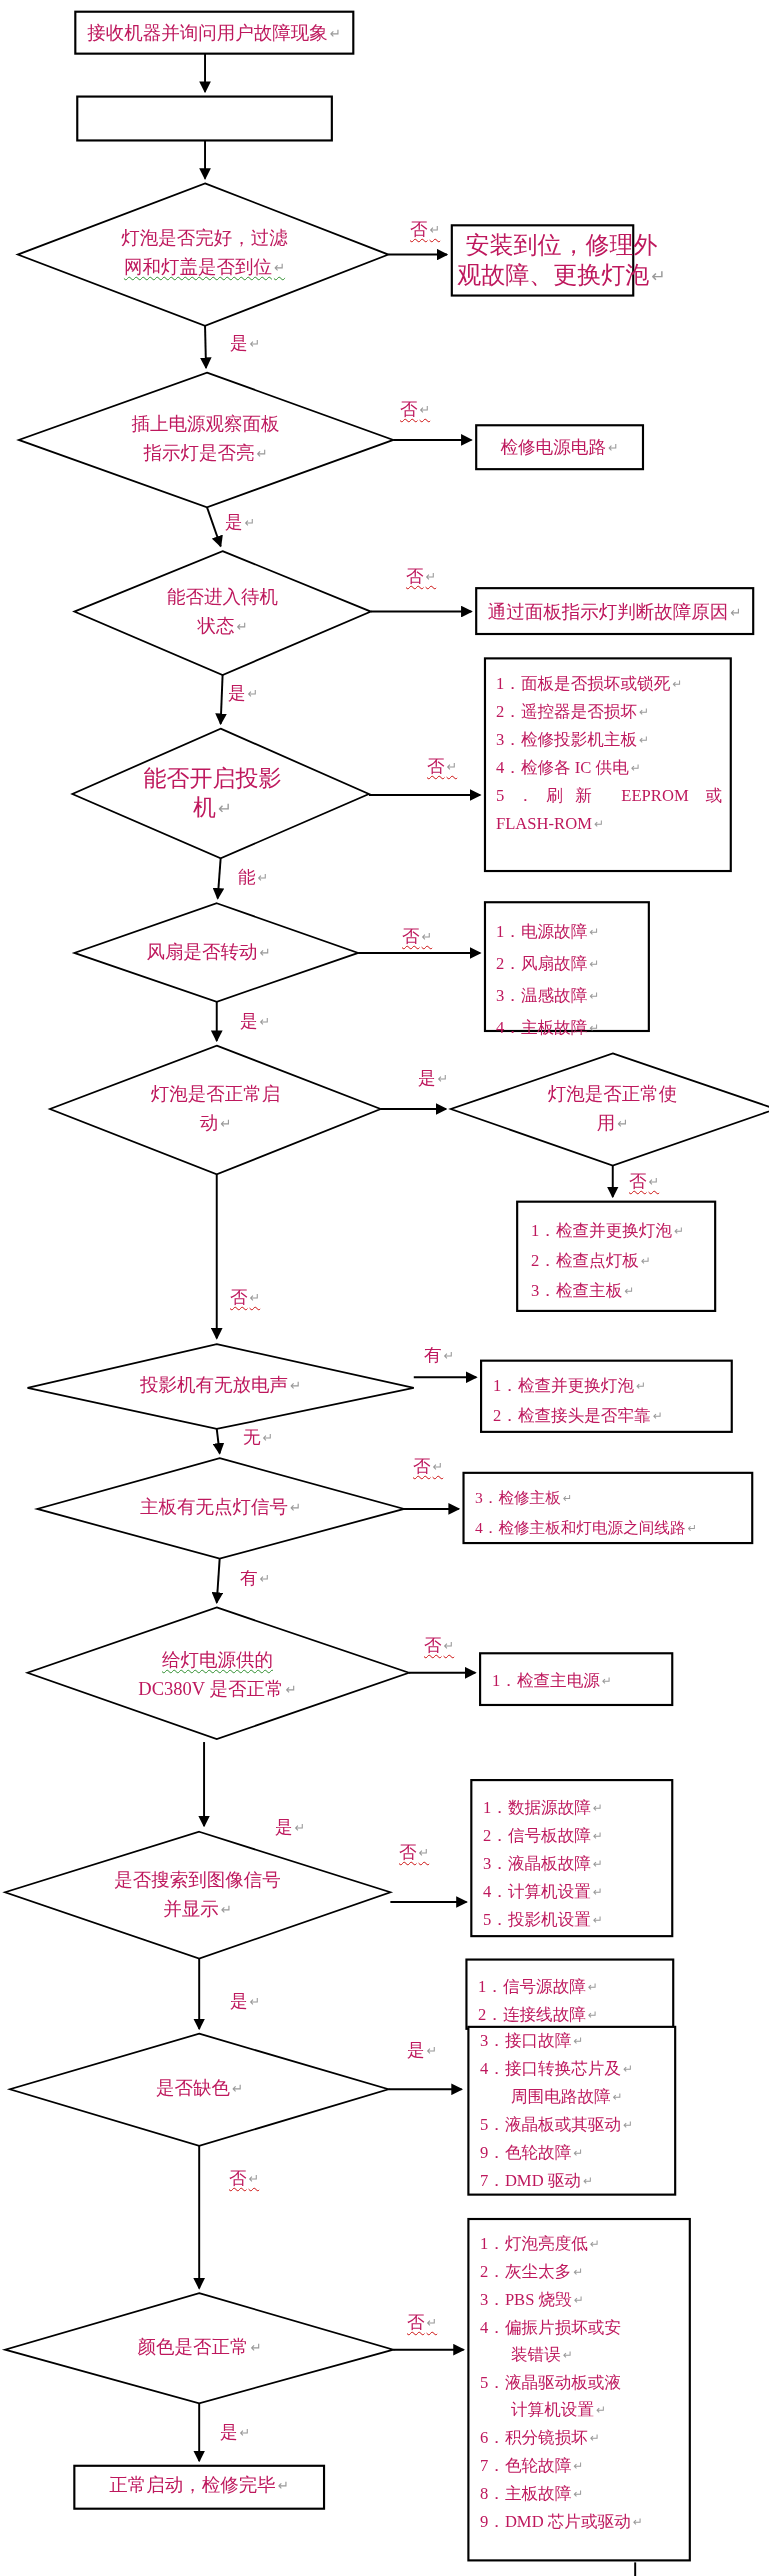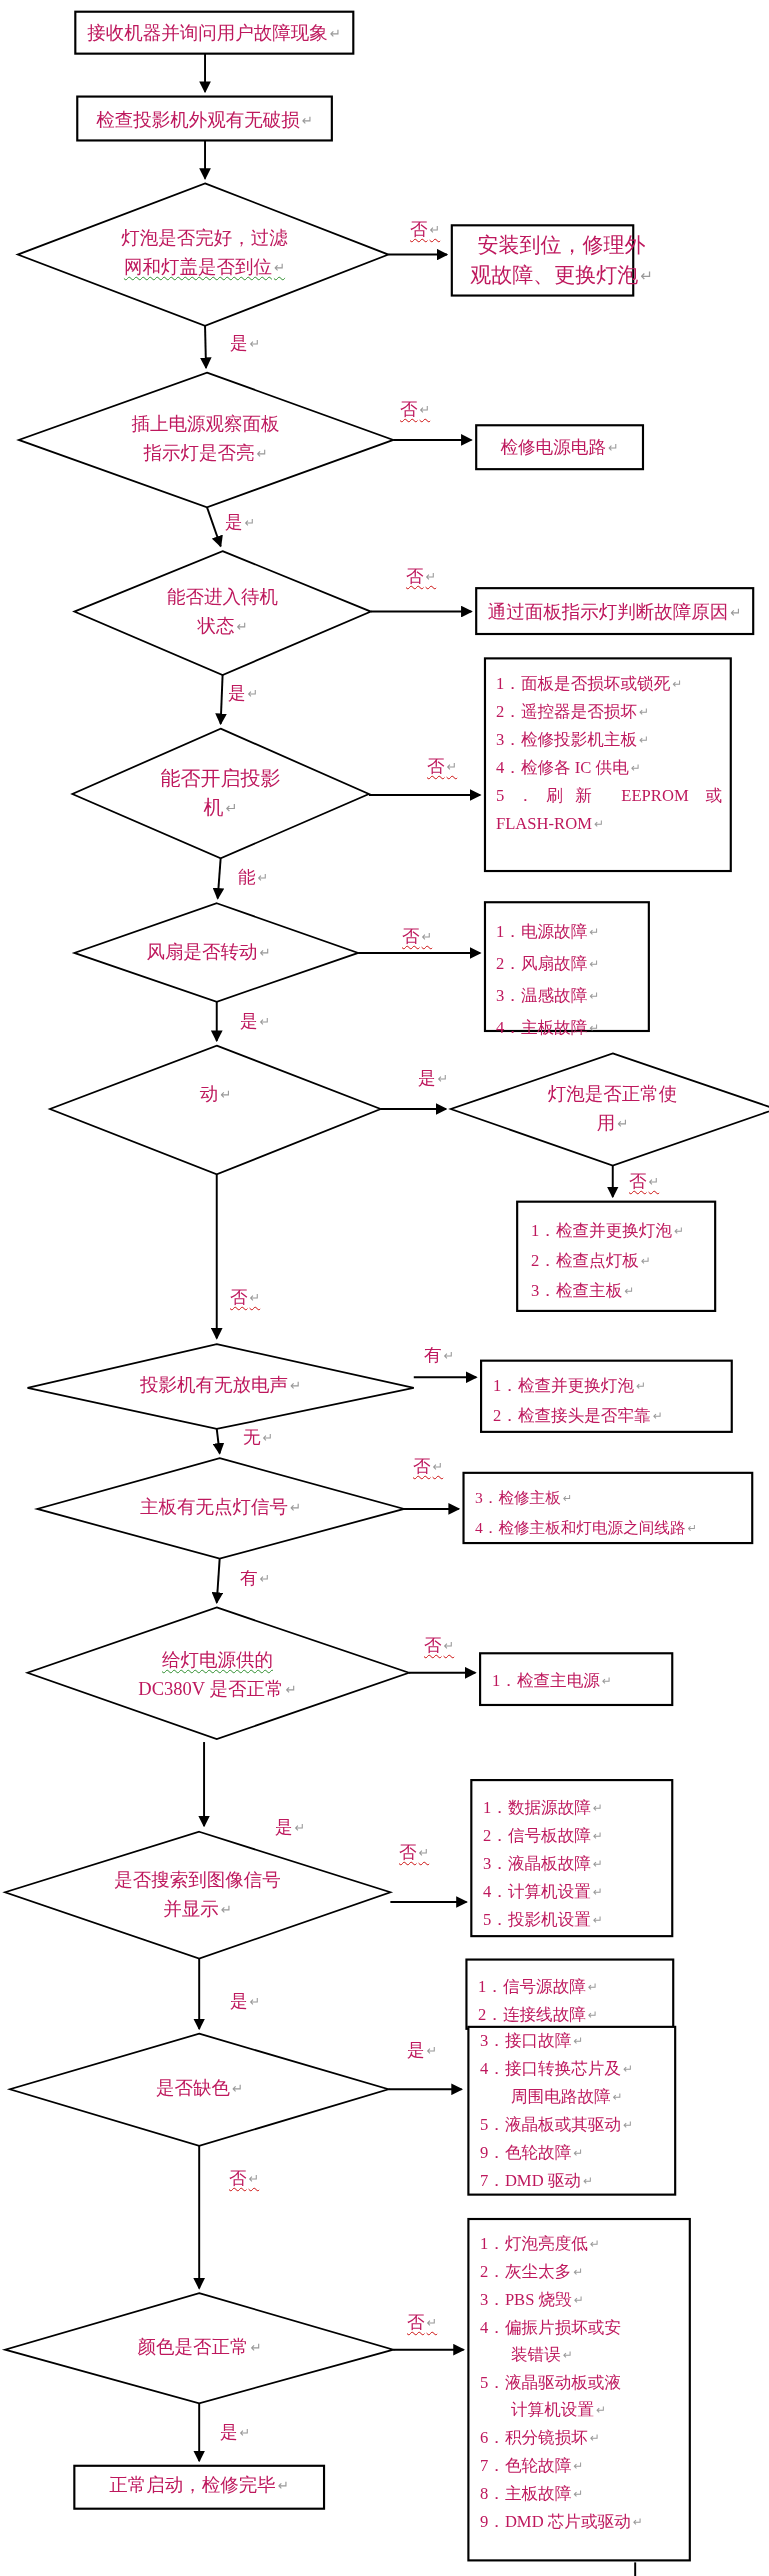--- a/index.html
+++ b/index.html
@@ -89,47 +89,44 @@
     <line x1="204" y1="2200" x2="204" y2="2346" marker-end="url(#ah)"></line>
     <line x1="403" y1="2409" x2="475" y2="2409" marker-end="url(#ah)"></line>
     <line x1="204" y1="2464" x2="204" y2="2523" marker-end="url(#ah)"></line>
     <line x1="651" y1="2627" x2="651" y2="2641"></line>
   </g>
 </svg>
 
 <div class="t cen" style="left:75px;top:11.7px;width:278px;height:42px;font-size:18.5px;">
       <div class="cr">接收机器并询问用户故障现象</div>
     </div>
-<div class="t cen" style="left:77px;top:97px;width:255px;height:44px;font-size:18.5px;">
-      <div class="cr">检查投影机外观有无破损</div>
-    </div>
 
 <div class="t" style="left:29px;top:224px;width:351px;font-size:18.5px;line-height:29px;">
   <div>灯泡是否完好，过滤</div>
   <div class="cr sqg">网和灯盖是否到位</div>
 </div>
-<div class="t" style="left:452px;top:230px;width:219px;font-size:21px;line-height:30px;">
+<div class="t" style="left:452px;top:230px;width:219px;font-size:24px;line-height:30px;">
   <div>安装到位，修理外</div>
   <div class="cr">观故障、更换灯泡</div>
 </div>
 <div class="t" style="left:30px;top:410px;width:351px;font-size:18.5px;line-height:29px;">
   <div>插上电源观察面板</div>
   <div class="cr">指示灯是否亮</div>
 </div>
 <div class="t cen" style="left:476px;top:425px;width:167px;height:44px;font-size:17.6px;">
       <div class="cr">检修电源电路</div>
     </div>
 <div class="t cen" style="left:476px;top:588px;width:277px;height:46px;font-size:18.5px;">
       <div class="cr">通过面板指示灯判断故障原因</div>
     </div>
 <div class="t" style="left:76px;top:583px;width:293px;font-size:18.5px;line-height:29px;">
   <div>能否进入待机</div>
   <div class="cr">状态</div>
 </div>
-<div class="t" style="left:74px;top:764px;width:293px;font-size:20px;line-height:29px;">
+<div class="t" style="left:66px;top:764px;width:293px;font-size:23px;line-height:29px;">
   <div>能否开启投影</div>
   <div class="cr">机</div>
 </div>
 <div class="l" style="left:496px;top:670px;width:226px;font-size:16.6px;line-height:28px;">
   <div class="cr">1．面板是否损坏或锁死</div>
   <div class="cr">2．遥控器是否损坏</div>
   <div class="cr">3．检修投影机主板</div>
   <div class="cr">4．检修各 IC 供电</div>
   <div class="jl">5．刷新 EEPROM 或</div>
   <div class="cr">FLASH-ROM</div>
@@ -137,20 +134,21 @@
 <div class="t" style="left:62px;top:940px;width:293px;font-size:18.5px;line-height:25px;">
       <div class="cr">风扇是否转动</div>
     </div>
 <div class="l" style="left:496px;top:916px;width:146px;font-size:16.6px;line-height:32px;">
   <div class="cr">1．电源故障</div>
   <div class="cr">2．风扇故障</div>
   <div class="cr">3．温感故障</div>
   <div class="cr">4．主板故障</div>
 </div>
 <div class="t" style="left:69px;top:1080px;width:293px;font-size:18.5px;line-height:29px;">
+  <div>灯泡是否正常启</div>
   <div class="cr">动</div>
 </div>
 <div class="t" style="left:466px;top:1080px;width:293px;font-size:18.5px;line-height:29px;">
   <div>灯泡是否正常使</div>
   <div class="cr">用</div>
 </div>
 <div class="l" style="left:531px;top:1216px;width:176px;font-size:16.6px;line-height:29px;">
   <div class="cr">1．检查并更换灯泡</div>
   <div class="cr">2．检查点灯板</div>
   <div class="cr">3．检查主板</div>

